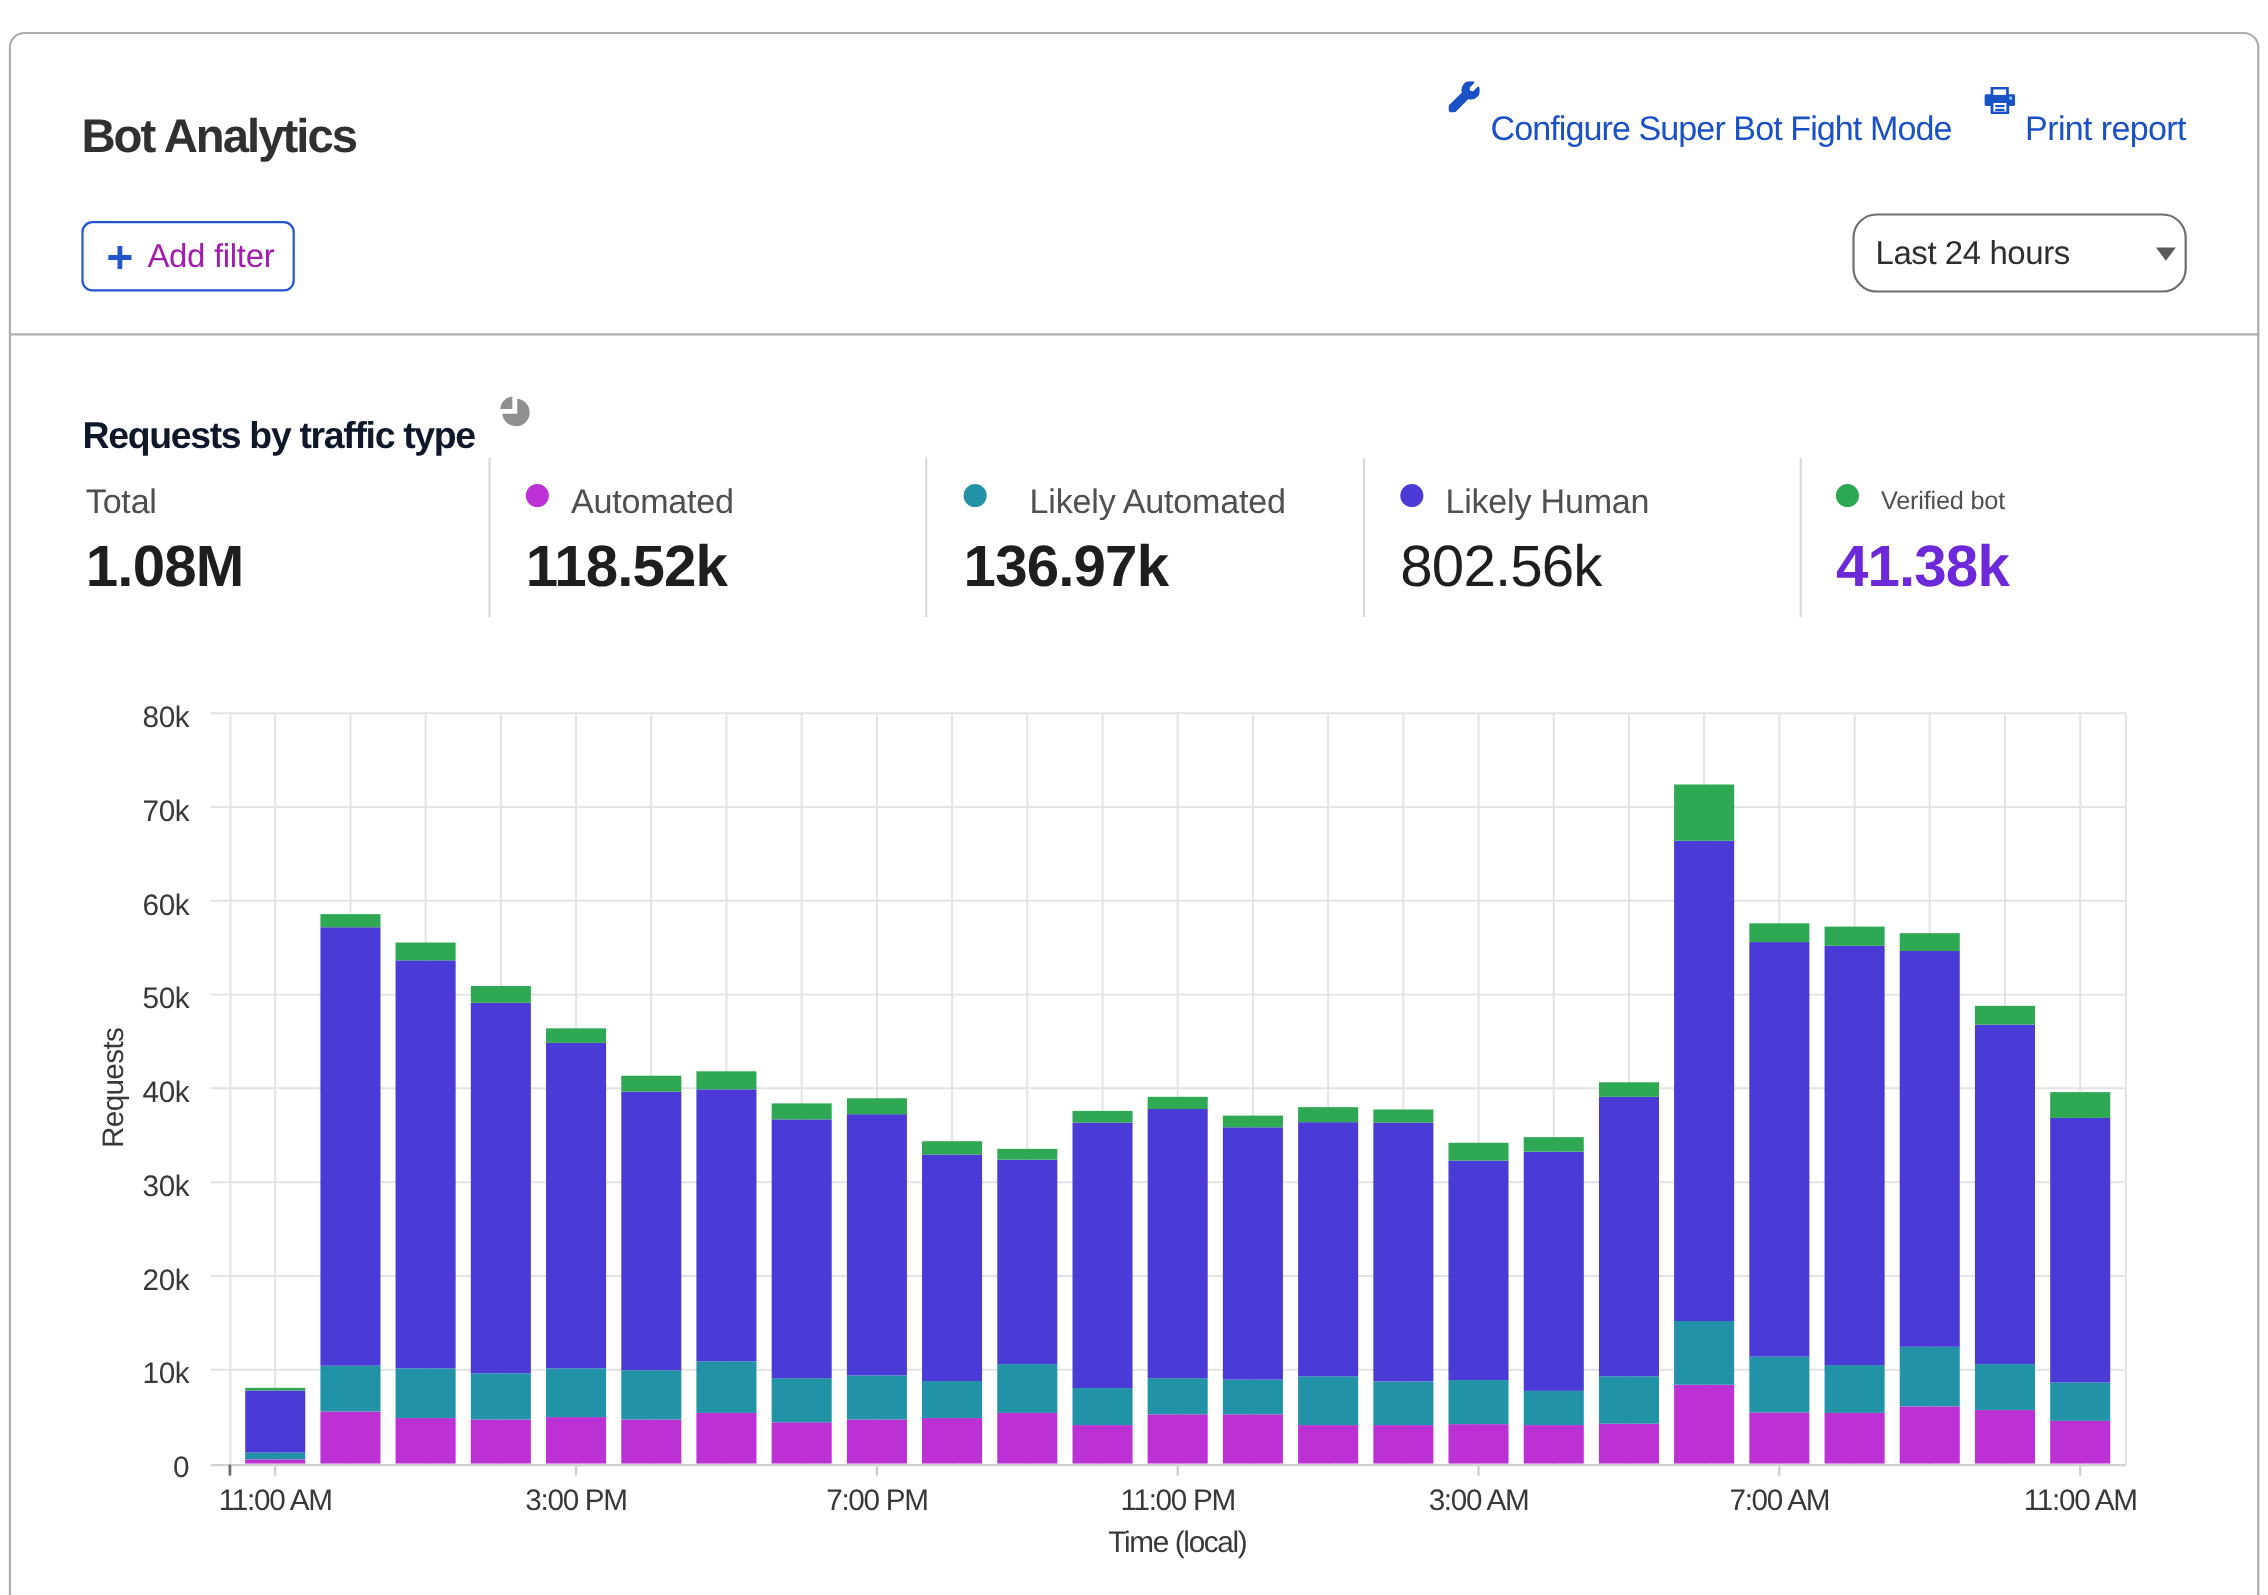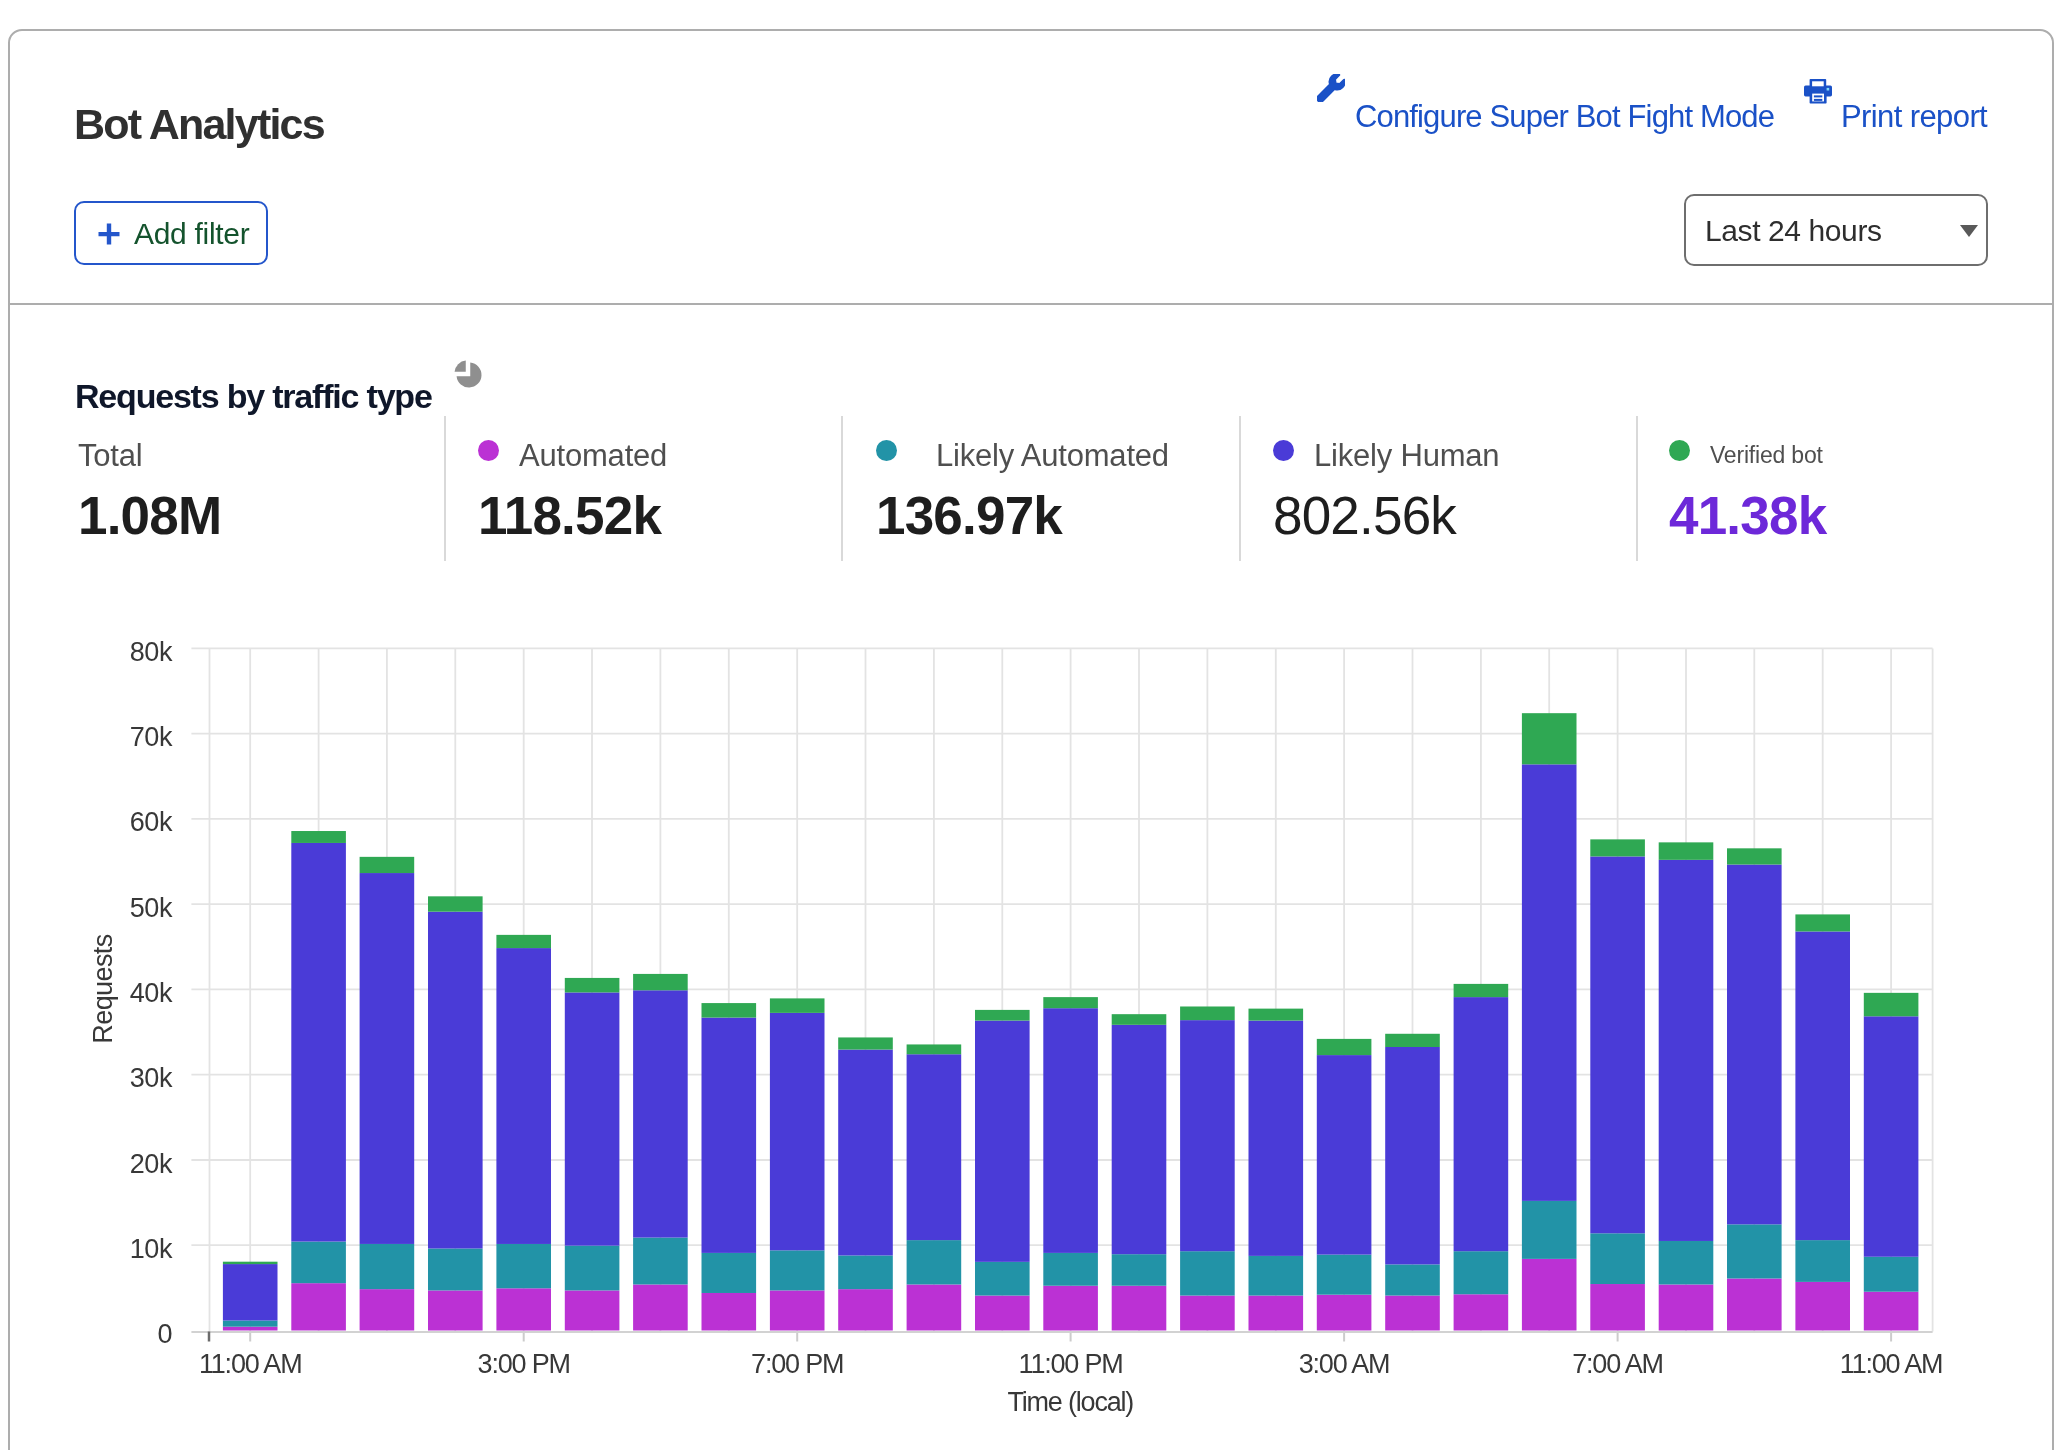--- a/index.html
+++ b/index.html
@@ -32,24 +32,24 @@
 <rect x="9.9" y="16.4" width="8.4" height="2" fill="#1a51c7"></rect>
 <rect x="9.9" y="19.9" width="8.4" height="2" fill="#1a51c7"></rect>
 <rect x="22.6" y="8.9" width="2.6" height="2.6" fill="#7ed8f8"></rect>
 </svg>
 <div class="abs" style="left:1841px;top:78px;font-size:31px;letter-spacing:-0.6px;color:#1a51c7;line-height:31px">Print report</div>
 
 <div class="abs" style="left:74px;top:178px;width:194px;height:64px;border:2px solid #2456cb;border-radius:10px">
   <svg style="position:absolute;left:22px;top:11px" width="22" height="36" viewBox="0 0 22 36">
       <path stroke="#2456cb" stroke-width="4.4" d="M11 9.6v21M0.5 20.1h21" fill="none"></path>
     </svg>
-  <span style="position:absolute;left:58px;top:13px;font-size:30px;letter-spacing:-0.3px;color:#14532d;line-height:36px">Add filter</span>
-</div>
-
-<div class="abs" style="left:1684px;top:171px;width:304px;height:72px;border:2px solid #6e6e6e;border-radius:10px">
+  <span style="position:absolute;left:58px;top:13px;font-size:30px;letter-spacing:-0.3px;color:#a21caf;line-height:36px">Add filter</span>
+</div>
+
+<div class="abs" style="left:1684px;top:171px;width:304px;height:72px;border:2px solid #6e6e6e;border-radius:22px">
   <span style="position:absolute;left:19px;top:18px;font-size:30px;letter-spacing:-0.4px;color:#2e2e2e;line-height:34px">Last 24 hours</span>
   <span style="position:absolute;left:274px;top:29px;width:0;height:0;border-left:9px solid transparent;border-right:9px solid transparent;border-top:12px solid #595959"></span>
 </div>
 
 <div class="abs" style="left:75px;top:355px;font-size:34px;font-weight:700;letter-spacing:-1.2px;color:#0f172a;line-height:36px">Requests by traffic type</div>
 <svg style="position:absolute;left:454px;top:360px" width="30" height="30" viewBox="0 0 24 24">
     <path fill="#8f8f8f" d="M11 2.05A10 10 0 0 0 2.05 11H11V2.05z" transform="translate(-1.6,-1.6)"></path>
     <path fill="#8f8f8f" d="M13 2.05V13H2.05A10 10 0 1 0 13 2.05z"></path>
   </svg>
 

